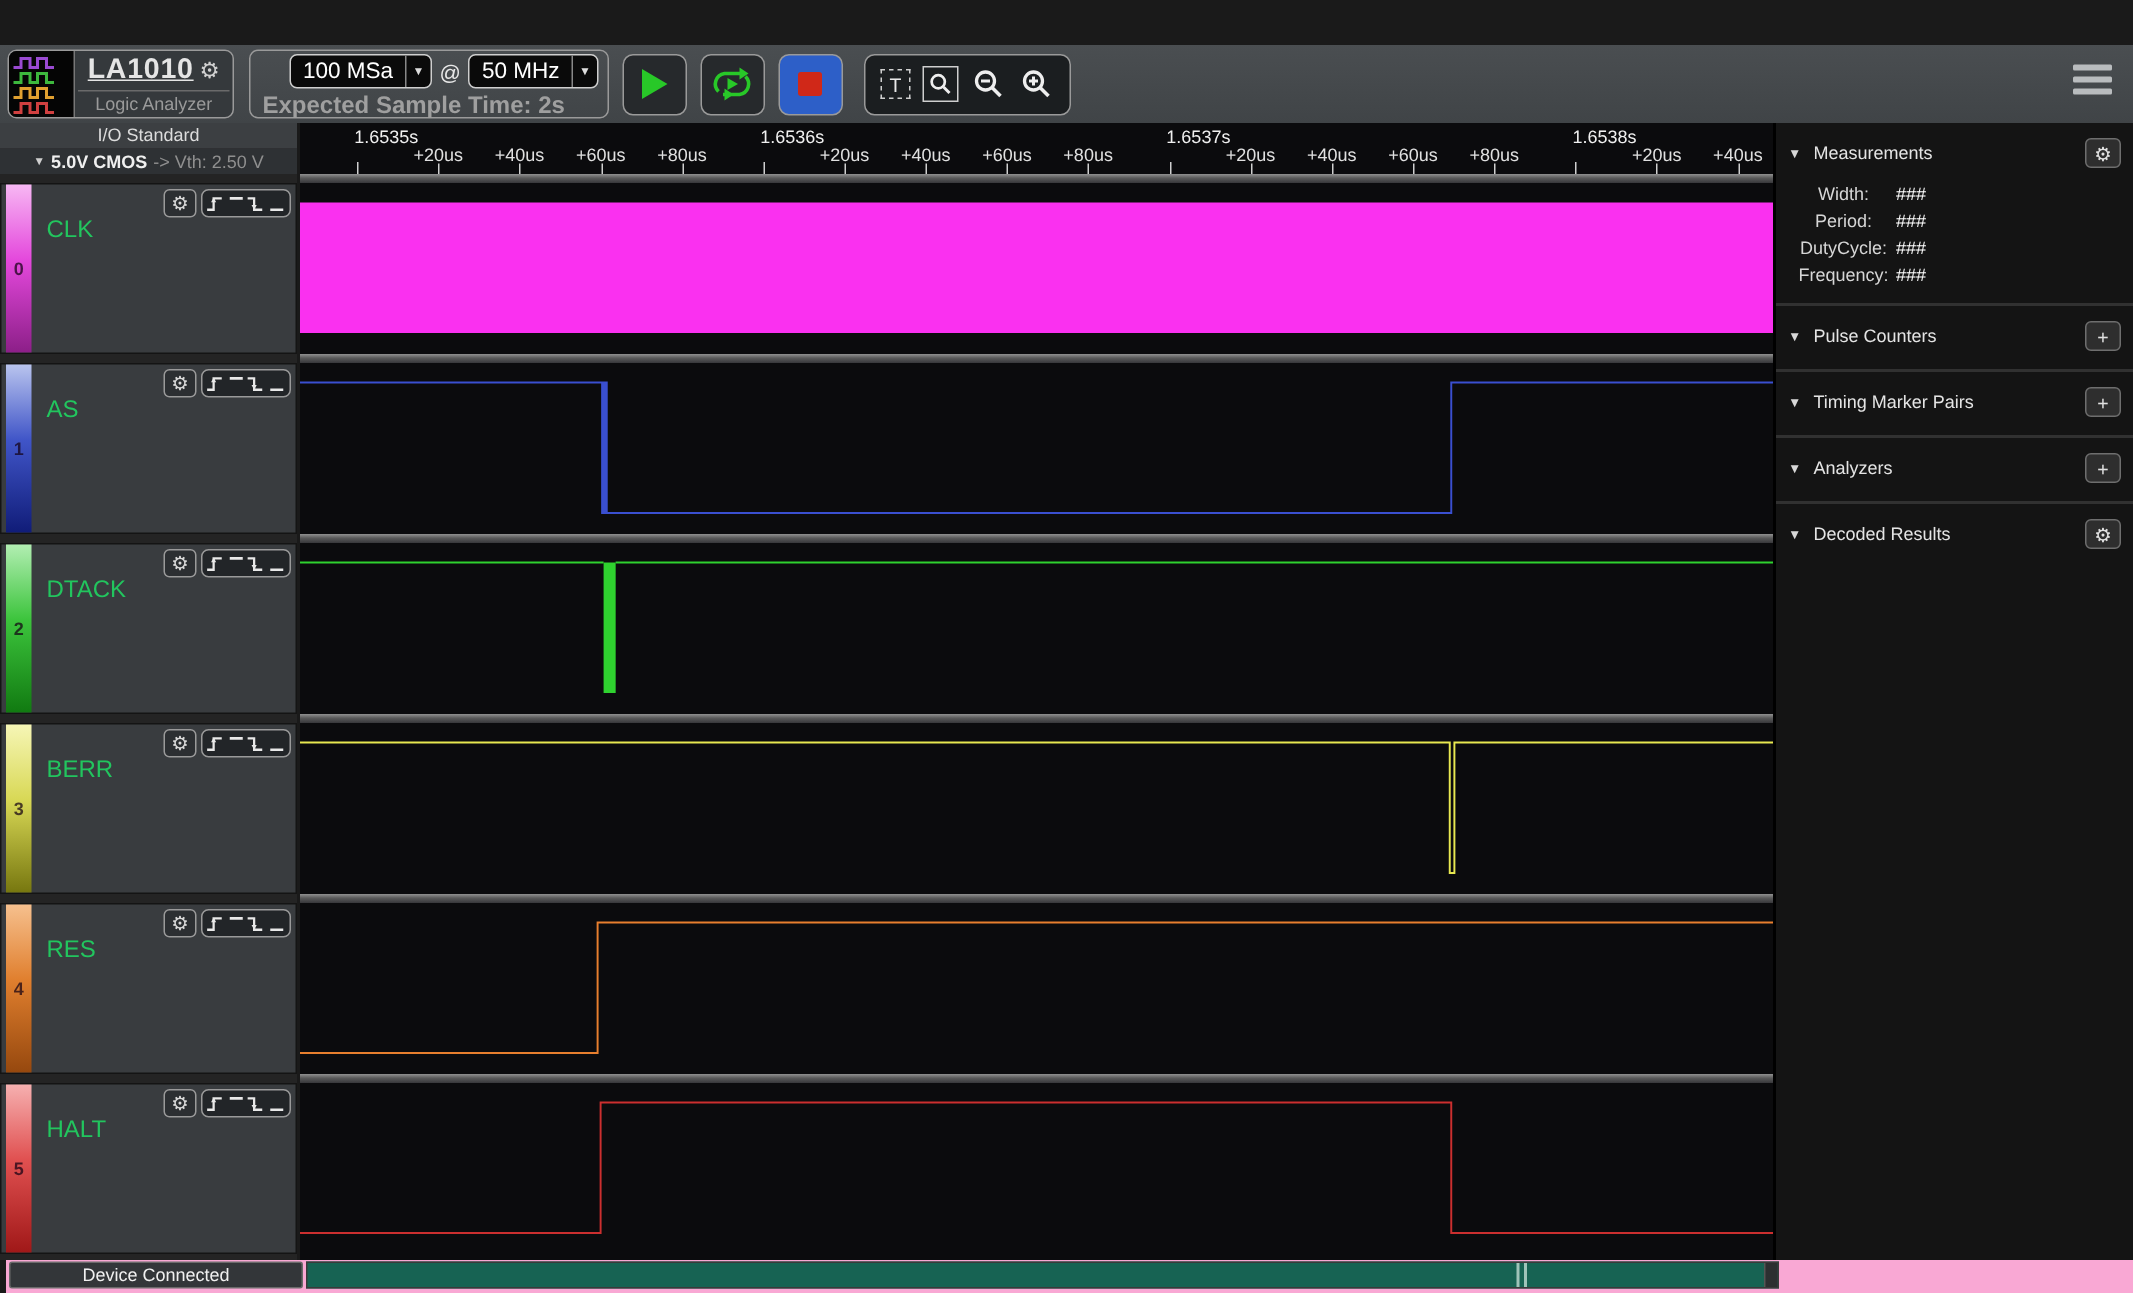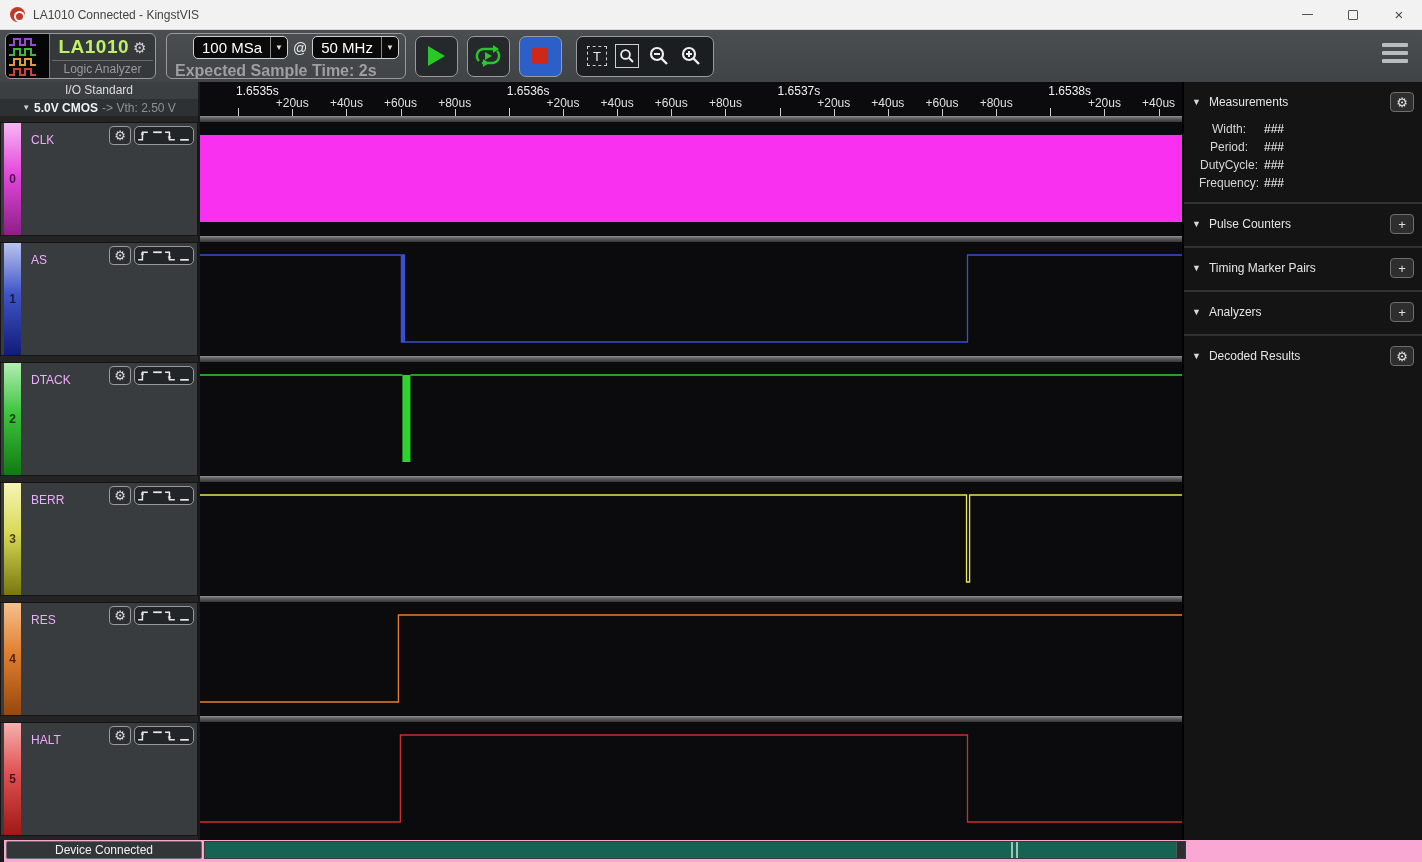--- a/index.html
+++ b/index.html
@@ -17,21 +17,21 @@
   .glyph-min { width:11px; height:1px; background:#555; }
   .glyph-max { width:10px; height:10px; border:1px solid #555; border-radius:1px; }
   .glyph-close { font-size:15px; line-height:1; color:#444; }
 
   
   .toolbar { position:absolute; top:30px; left:0; width:1422px; height:52px; background:linear-gradient(#4a4e51,#404447); display:flex; align-items:center; }
   .tb-device { display:flex; margin-left:5px; border:1px solid #9a9a9a; border-radius:6px; background:#35393c; height:46px; overflow:hidden; }
   .logo-box { width:44px; height:44px; background:#050505; border-right:1px solid #777; }
   .device-texts { width:105px; display:flex; flex-direction:column; }
   .device-top { display:flex; align-items:center; justify-content:center; gap:4px; height:26px; }
-  .device-model { color:#bef264; font-size:19px; font-weight:bold; letter-spacing:.5px; }
+  .device-model { color:#e5e5e5; font-size:19px; font-weight:bold; letter-spacing:.5px;text-decoration:underline; }
   .gear { color:#d0d0d0; font-size:15px; line-height:1; }
   .device-type { color:#9a9a9a; font-size:12px; text-align:center; border-top:1px solid #6a6a6a; height:18px; line-height:17px; margin:0 2px; }
   .tb-sample { margin-left:10px; border:1px solid #9a9a9a; border-radius:6px; height:46px; padding:2px 6px; display:flex; flex-direction:column; }
   .sample-row { display:flex; align-items:center; gap:5px;margin-left:20px; }
   .combo { display:flex; align-items:center; background:#0a0a0a; border:1px solid #cfcfcf; border-radius:5px; height:23px; color:#fff; font-size:15px; }
   .combo-value { padding:0 8px; }
   .combo-arrow { border-left:1px solid #888; width:17px; align-self:stretch; display:flex; align-items:center; justify-content:center; color:#ddd; font-size:8px; }
   .at-sign { color:#e8e8e8; font-size:14px; }
   .sample-sub { color:#9f9f9f; font-size:16px; padding:3px 2px 0 2px;font-weight:bold; }
   .tb-btn { width:43px; height:41px; margin-left:9px; border:1px solid #9a9a9a; border-radius:7px; background:#26292c; display:flex; align-items:center; justify-content:center; }
@@ -47,21 +47,21 @@
   
   .left-panel { position:absolute; top:82px; left:0; width:198px; height:758px; background:#242424; }
   .io-header { height:17px; background:#3c3f42; color:#dcdcdc; font-size:12px; text-align:center; line-height:17px; }
   .io-sub { height:17px; background:#2e3134; display:flex; align-items:center; justify-content:center; gap:4px; font-size:12px; }
   .io-sub .tri { color:#cfcfcf; font-size:8px; }
   .io-standard { color:#f0f0f0; font-weight:bold; }
   .io-vth { color:#8f8f8f; }
   .ch-box { position:relative; height:114px; margin-top:6px; background:#393c3f; border:1px solid #141414; }
   .ch-strip { position:absolute; left:3px; top:0; bottom:0; width:17px; display:flex; align-items:center; justify-content:center; }
   .ch-num { font-size:12px; color:rgba(20,0,20,.72); font-weight:bold; }
-  .ch-name { position:absolute; left:30px; top:10px; color:#f0abfc; font-size:12px; }
+  .ch-name { position:absolute; left:30px; top:22px; color:#22c55e; font-size:16px; }
   .ch-gear { position:absolute; right:66px; top:3px; width:22px; height:19px; background:#2c2f32; border:1px solid #9a9a9a; border-radius:4px; color:#d8d8d8; font-size:13px; display:flex; align-items:center; justify-content:center; }
   .trig-group { position:absolute; right:3px; top:3px; width:60px; height:19px; border:1px solid #9a9a9a; border-radius:5px; background:#222528; display:flex; align-items:center; justify-content:space-around; padding:0 2px; }
   .trig-group svg { display:block; }
 
   
   .wave-panel { position:absolute; top:82px; left:200px; width:982px; height:758px; background:#0b0b0d; overflow:hidden; }
   .axis { position:relative; height:34px; background:#0b0b0d; overflow:hidden; }
   .axis .maj-label { position:absolute; top:2px; color:#f0f0f0; font-size:12px; white-space:nowrap; }
   .axis .min-label { position:absolute; top:14px; color:#e0e0e0; font-size:12px; transform:translateX(-50%); white-space:nowrap; }
   .axis .tick { position:absolute; bottom:0; width:1px; background:#cfcfcf; }
@@ -93,35 +93,20 @@
   .ov-handle { position:absolute; top:0; bottom:0; width:7px; border-left:2px solid #9fc3b9; border-right:2px solid #9fc3b9; background:#176353; }
   .ov-endcap { position:absolute; right:0; top:0; bottom:0; width:9px; background:#2c2f31; border-left:1px solid #555; }
 
   .divider-v { position:absolute; top:82px; left:1182px; width:2px; height:758px; background:#000; }
 </style>
 </head>
 <body>
 
 <div class="app">
 
-  <div class="titlebar">
-    <div class="app-logo"></div>
-    <div class="title-text">LA1010 Connected - KingstVIS</div>
-    <div class="win-controls">
-      <div class="win-btn">
-          <div class="glyph-min"></div>
-        </div>
-      <div class="win-btn">
-          <div class="glyph-max"></div>
-        </div>
-      <div class="win-btn">
-          <span class="glyph-close">×</span>
-        </div>
-    </div>
-  </div>
 
   <div class="toolbar">
     <div class="tb-device">
       <div class="logo-box">
         <svg width="44" height="44" viewBox="0 0 44 44">
           <polyline points="3,11 8,11 8,5 14,5 14,11 19,11 19,5 25,5 25,11 30,11" fill="none" stroke="#9a4ad2" stroke-width="2"></polyline>
           <polyline points="3,21 8,21 8,15 14,15 14,21 19,21 19,15 25,15 25,21 30,21" fill="none" stroke="#3db83d" stroke-width="2"></polyline>
           <polyline points="3,31 8,31 8,25 14,25 14,31 19,31 19,25 25,25 25,31 30,31" fill="none" stroke="#e0a030" stroke-width="2"></polyline>
           <polyline points="3,41 8,41 8,35 14,35 14,41 19,41 19,35 25,35 25,41 30,41" fill="none" stroke="#d04040" stroke-width="2"></polyline>
         </svg>

